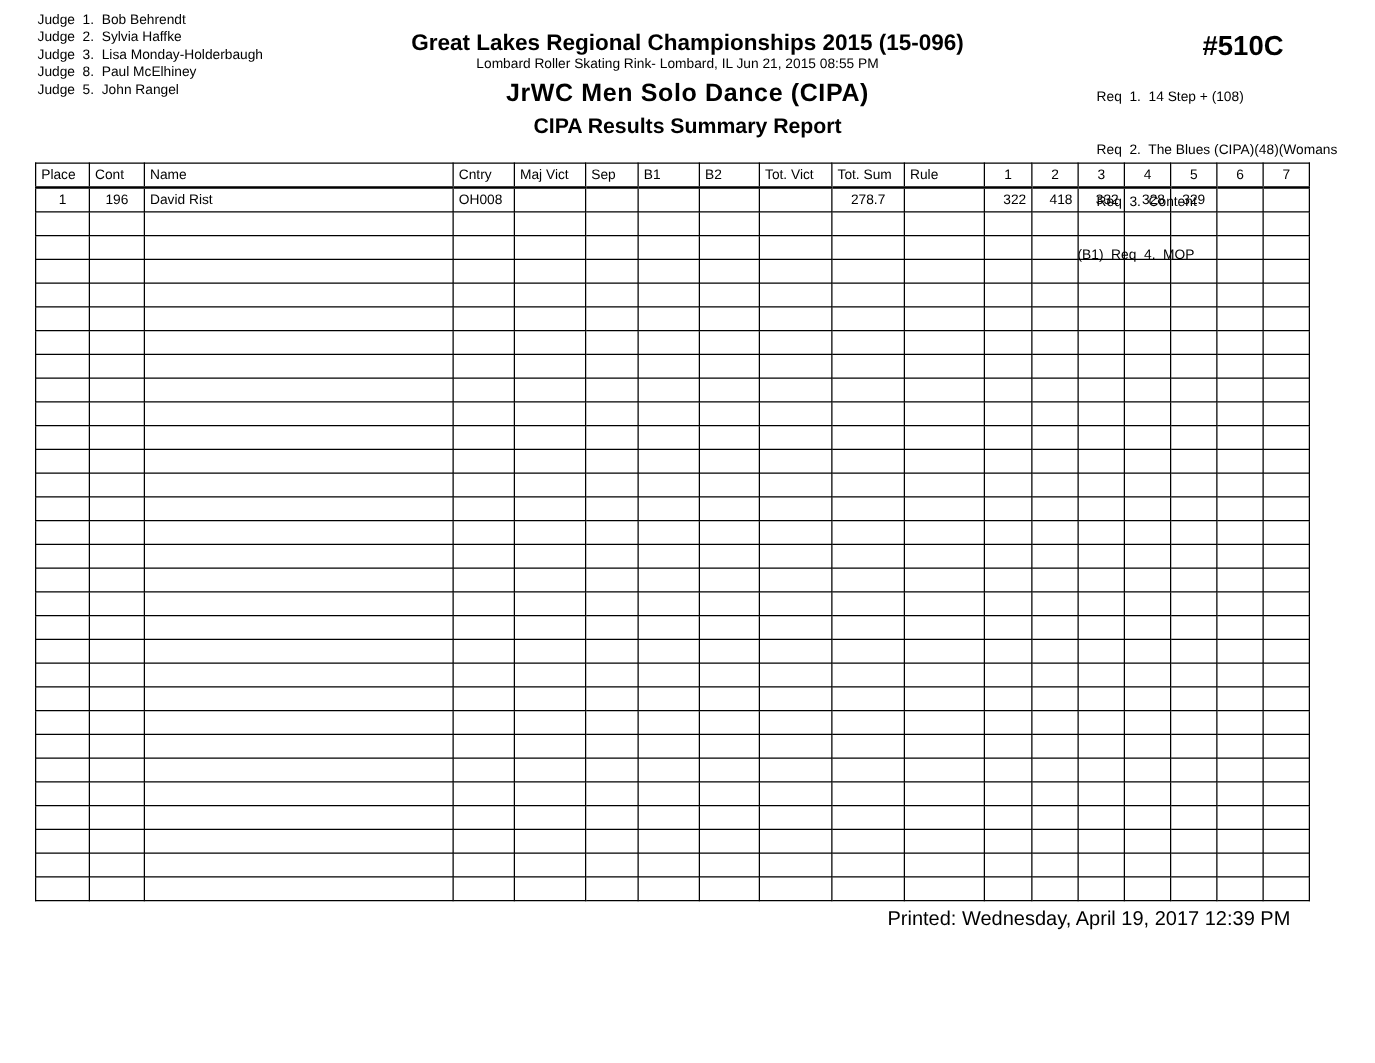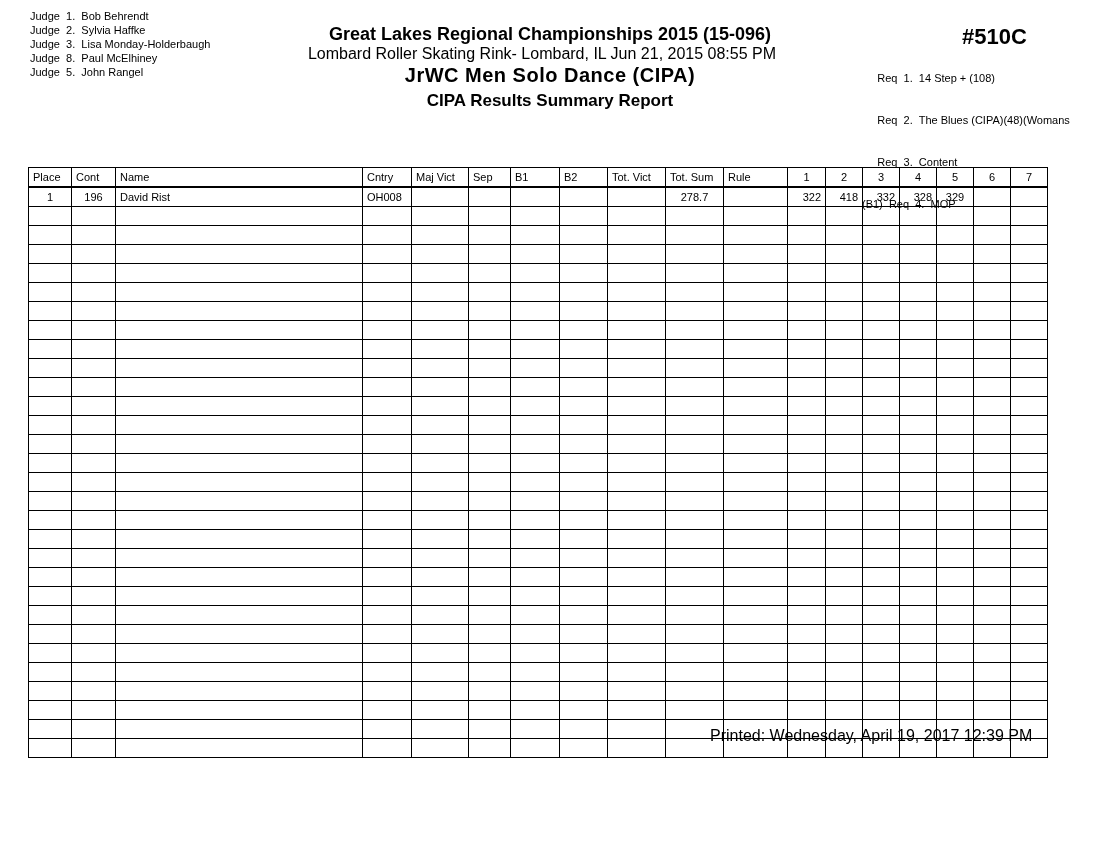--- a/index.html
+++ b/index.html
@@ -2,33 +2,33 @@
 <html><head>
 <meta charset="utf-8">
 <style>
   html, body { margin:0; padding:0; background:#ffffff; }
   body { width:1100px; height:850px; position:relative; overflow:hidden;
          font-family:"Liberation Sans", sans-serif; color:#000; }
   .judges { position:absolute; left:30px; top:9px; font-size:11px; line-height:14px; }
   .judges div { white-space:pre; }
   .center { position:absolute; left:280px; width:540px; text-align:center; }
   .t1 { top:24px; font-size:18px; font-weight:bold; left:280px; width:540px; }
-  .t2 { top:45px; font-size:16px; left:272px; width:540px; }
+  .t2 { top:45px; font-size:11px; left:272px; width:540px; }
   .t3 { top:64px; font-size:20px; font-weight:bold; letter-spacing:0.5px; }
   .t4 { top:91px; font-size:17px;font-weight:bold; }
   .evnum { position:absolute; left:962px; top:24px; font-size:22px; font-weight:bold; }
   .reqs { position:absolute; left:862px; top:43px; font-size:11px; line-height:14px; white-space:pre; }
   table.grid { position:absolute; left:28px; top:130px; border-collapse:collapse; table-layout:fixed;
                width:1020px; font-size:11px; }
   table.grid td, table.grid th { border:1px solid #000; height:18px; padding:0 0 0 4px; font-weight:normal;
                overflow:hidden; white-space:nowrap; }
   table.grid th { text-align:left; border-bottom:2px solid #000; }
   table.grid th.c, table.grid td.c { text-align:center; padding:0; }
   table.grid td.r { text-align:right; padding-right:4px; }
-  table.grid { border:1.5px solid #000;margin-top:37px; }
+  table.grid { border:1.5px solid #000; }
   .printed { position:absolute; left:690px; top:727px; font-size:16px;padding-left:20px; }
 </style>
 </head>
 <body>
 
 <div class="judges">
   <div>Judge  1.  Bob Behrendt</div>
   <div>Judge  2.  Sylvia Haffke</div>
   <div>Judge  3.  Lisa Monday-Holderbaugh</div>
   <div>Judge  8.  Paul McElhiney</div>

